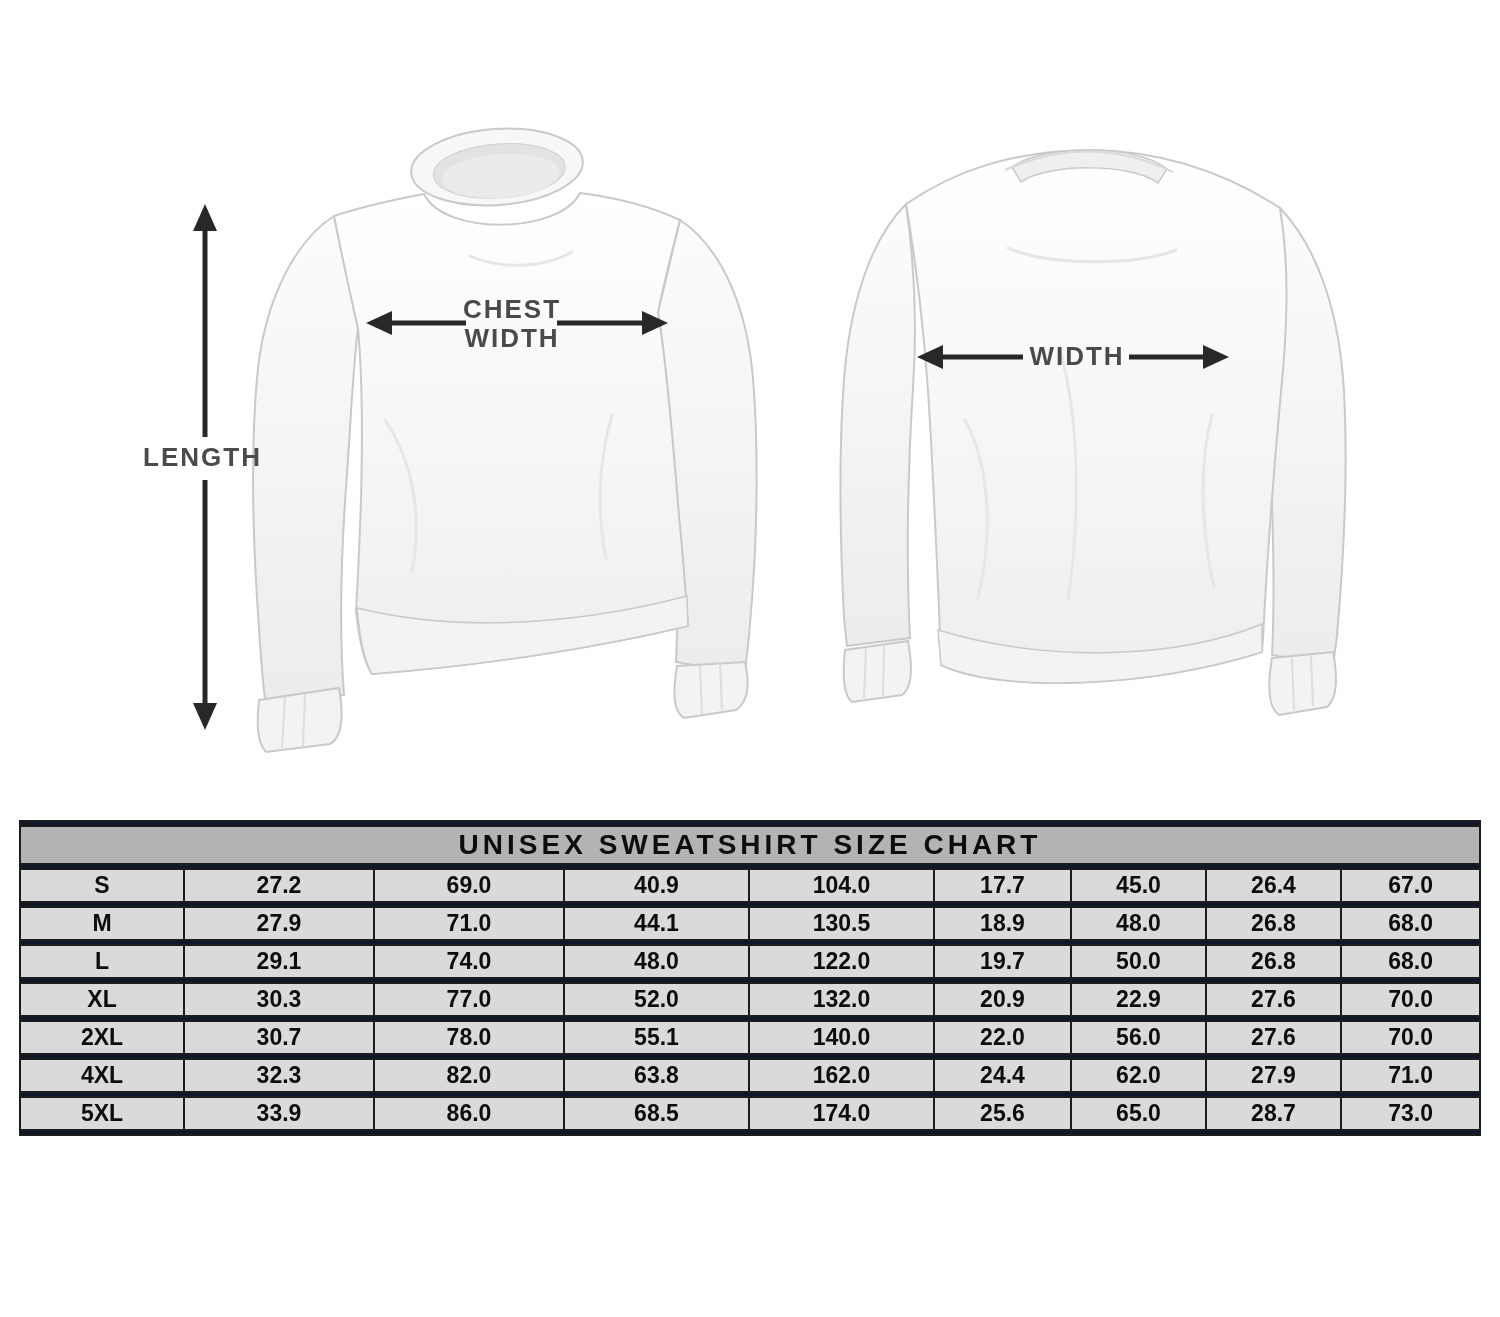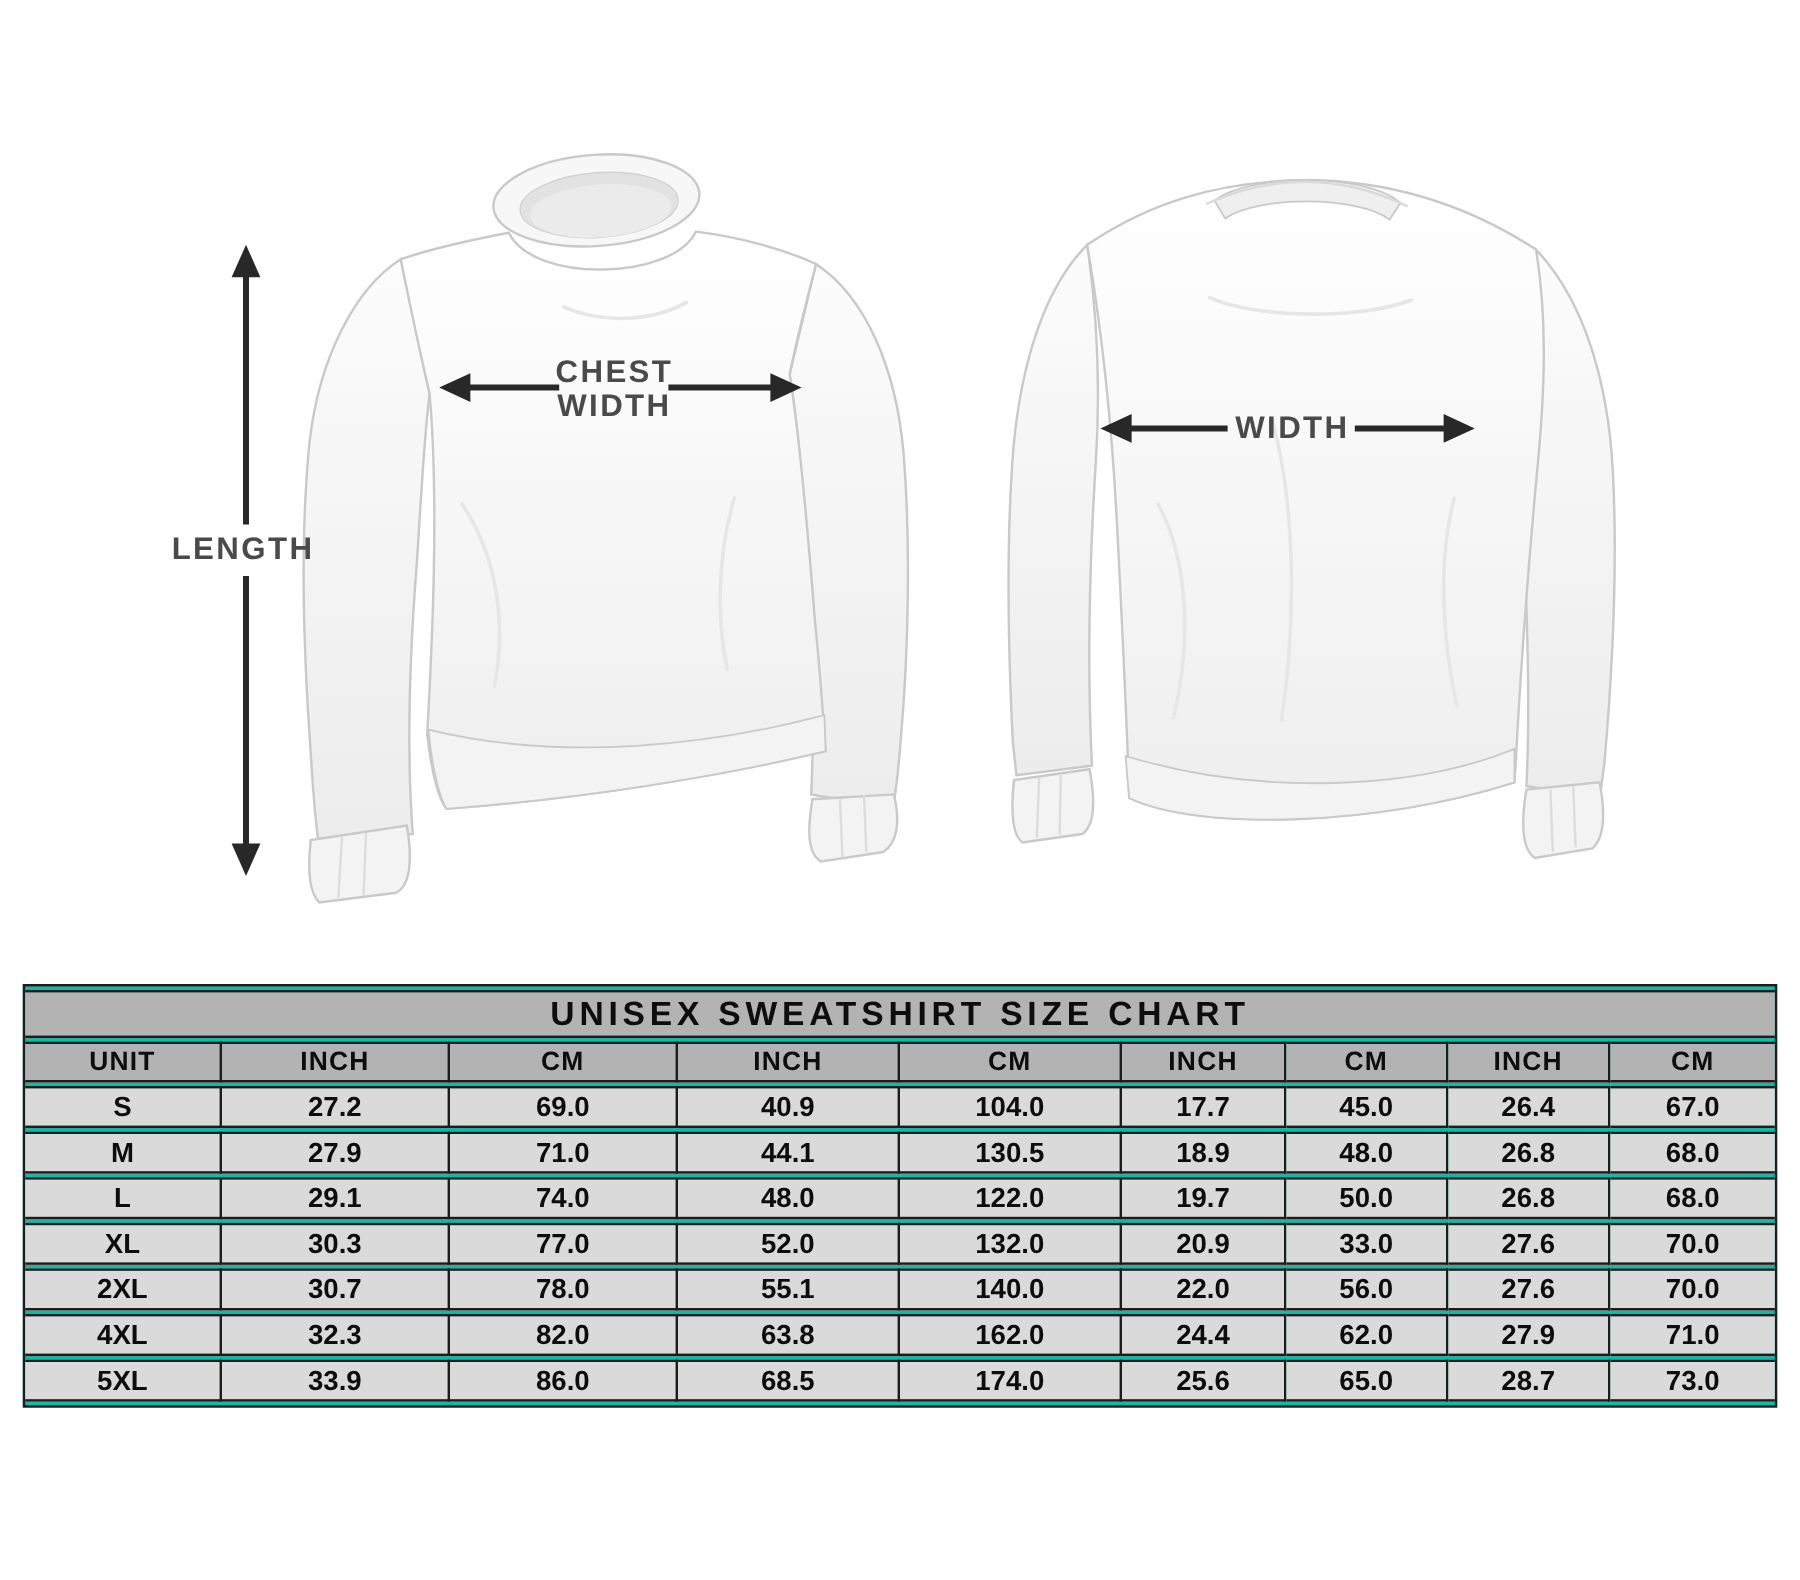--- a/index.html
+++ b/index.html
@@ -10,21 +10,21 @@
   .figure{position:absolute;left:0;top:0;width:1500px;height:812px;}
   .figure svg{position:absolute;left:0;top:0;}
   .measure-label{position:absolute;font-weight:700;color:#4a4a4a;font-size:26px;
                  letter-spacing:2px;text-align:center;line-height:29px;}
   .label-length{left:120px;top:443px;width:165px;}
   .label-chest{left:436px;top:295px;width:152px;display:flex;flex-direction:column;}
   .label-backwidth{left:1001px;top:342px;width:152px;}
 
   
   .table-frame{position:absolute;left:19px;top:820px;width:1462px;
-               border:2px solid #1c1c1c;background:#14b8a6;box-sizing:border-box;}
+               border:2px solid #1c1c1c;background:#0f172a;box-sizing:border-box;}
   table.size-chart{width:100%;table-layout:fixed;border-collapse:separate;border-spacing:0 3px;}
   .size-chart th,.size-chart td{
       box-sizing:border-box;border-top:2px solid #1c1c1c;border-bottom:2px solid #1c1c1c;
       border-right:2px solid #1c1c1c;border-left:none;
       text-align:center;vertical-align:middle;padding:2px 4px;
       font-weight:700;color:#0d0d0d;font-size:22px;height:34px;}
   .size-chart th:last-child,.size-chart td:last-child{border-right:none;}
   .size-chart .title-cell{background:#b3b3b3;font-size:28px;letter-spacing:4px;
       border-right:none;height:40px;}
   .size-chart .group-row th,.size-chart .unit-row th{background:#b3b3b3;letter-spacing:1px;}
@@ -165,31 +165,20 @@
           <col style="width:185px">
           <col style="width:137px">
         <col style="width:135px">
           <col style="width:135px">
           <col style="width:137px">
       </colgroup>
       <thead>
         <tr>
           <th class="title-cell" colspan="9">UNISEX SWEATSHIRT SIZE CHART</th>
         </tr>
-        <tr class="unit-row">
-          <th>UNIT</th>
-          <th>INCH</th>
-          <th>CM</th>
-          <th>INCH</th>
-          <th>CM</th>
-          <th>INCH</th>
-          <th>CM</th>
-          <th>INCH</th>
-          <th>CM</th>
-        </tr>
       </thead>
       <tbody>
           <tr>
             <td>S</td>
             <td>27.2</td>
             <td>69.0</td>
             <td>40.9</td>
             <td>104.0</td>
             <td>17.7</td>
             <td>45.0</td>
@@ -218,21 +207,21 @@
             <td>26.8</td>
             <td>68.0</td>
           </tr>
           <tr>
             <td>XL</td>
             <td>30.3</td>
             <td>77.0</td>
             <td>52.0</td>
             <td>132.0</td>
             <td>20.9</td>
-            <td>33.0</td>
+            <td>22.9</td>
             <td>27.6</td>
             <td>70.0</td>
           </tr>
           <tr>
             <td>2XL</td>
             <td>30.7</td>
             <td>78.0</td>
             <td>55.1</td>
             <td>140.0</td>
             <td>22.0</td>

